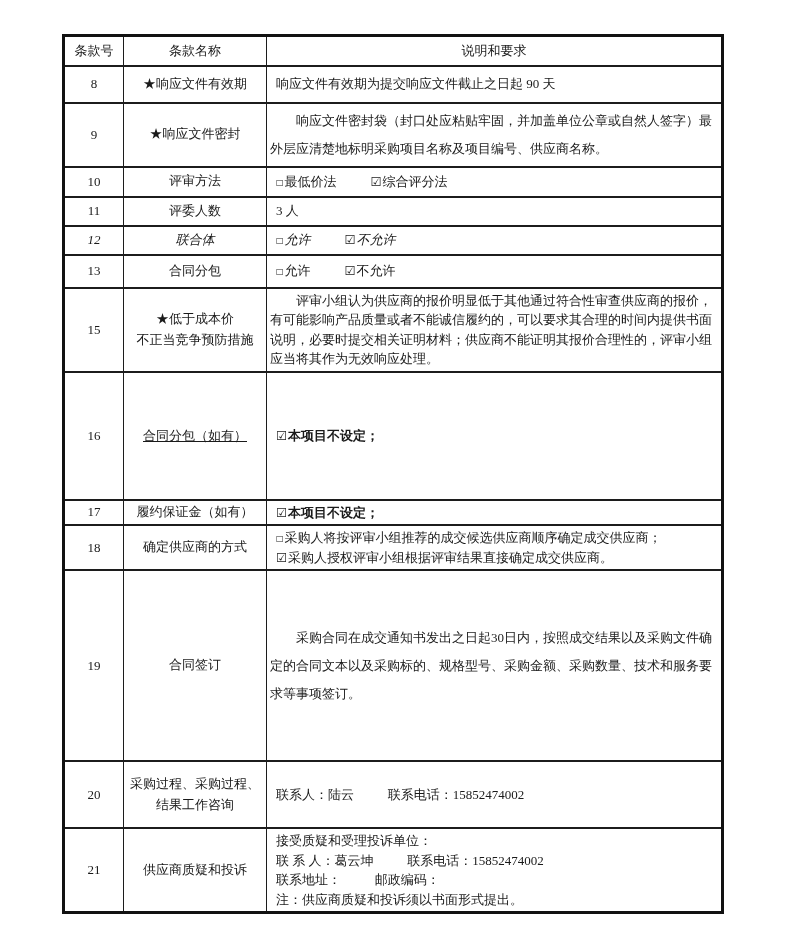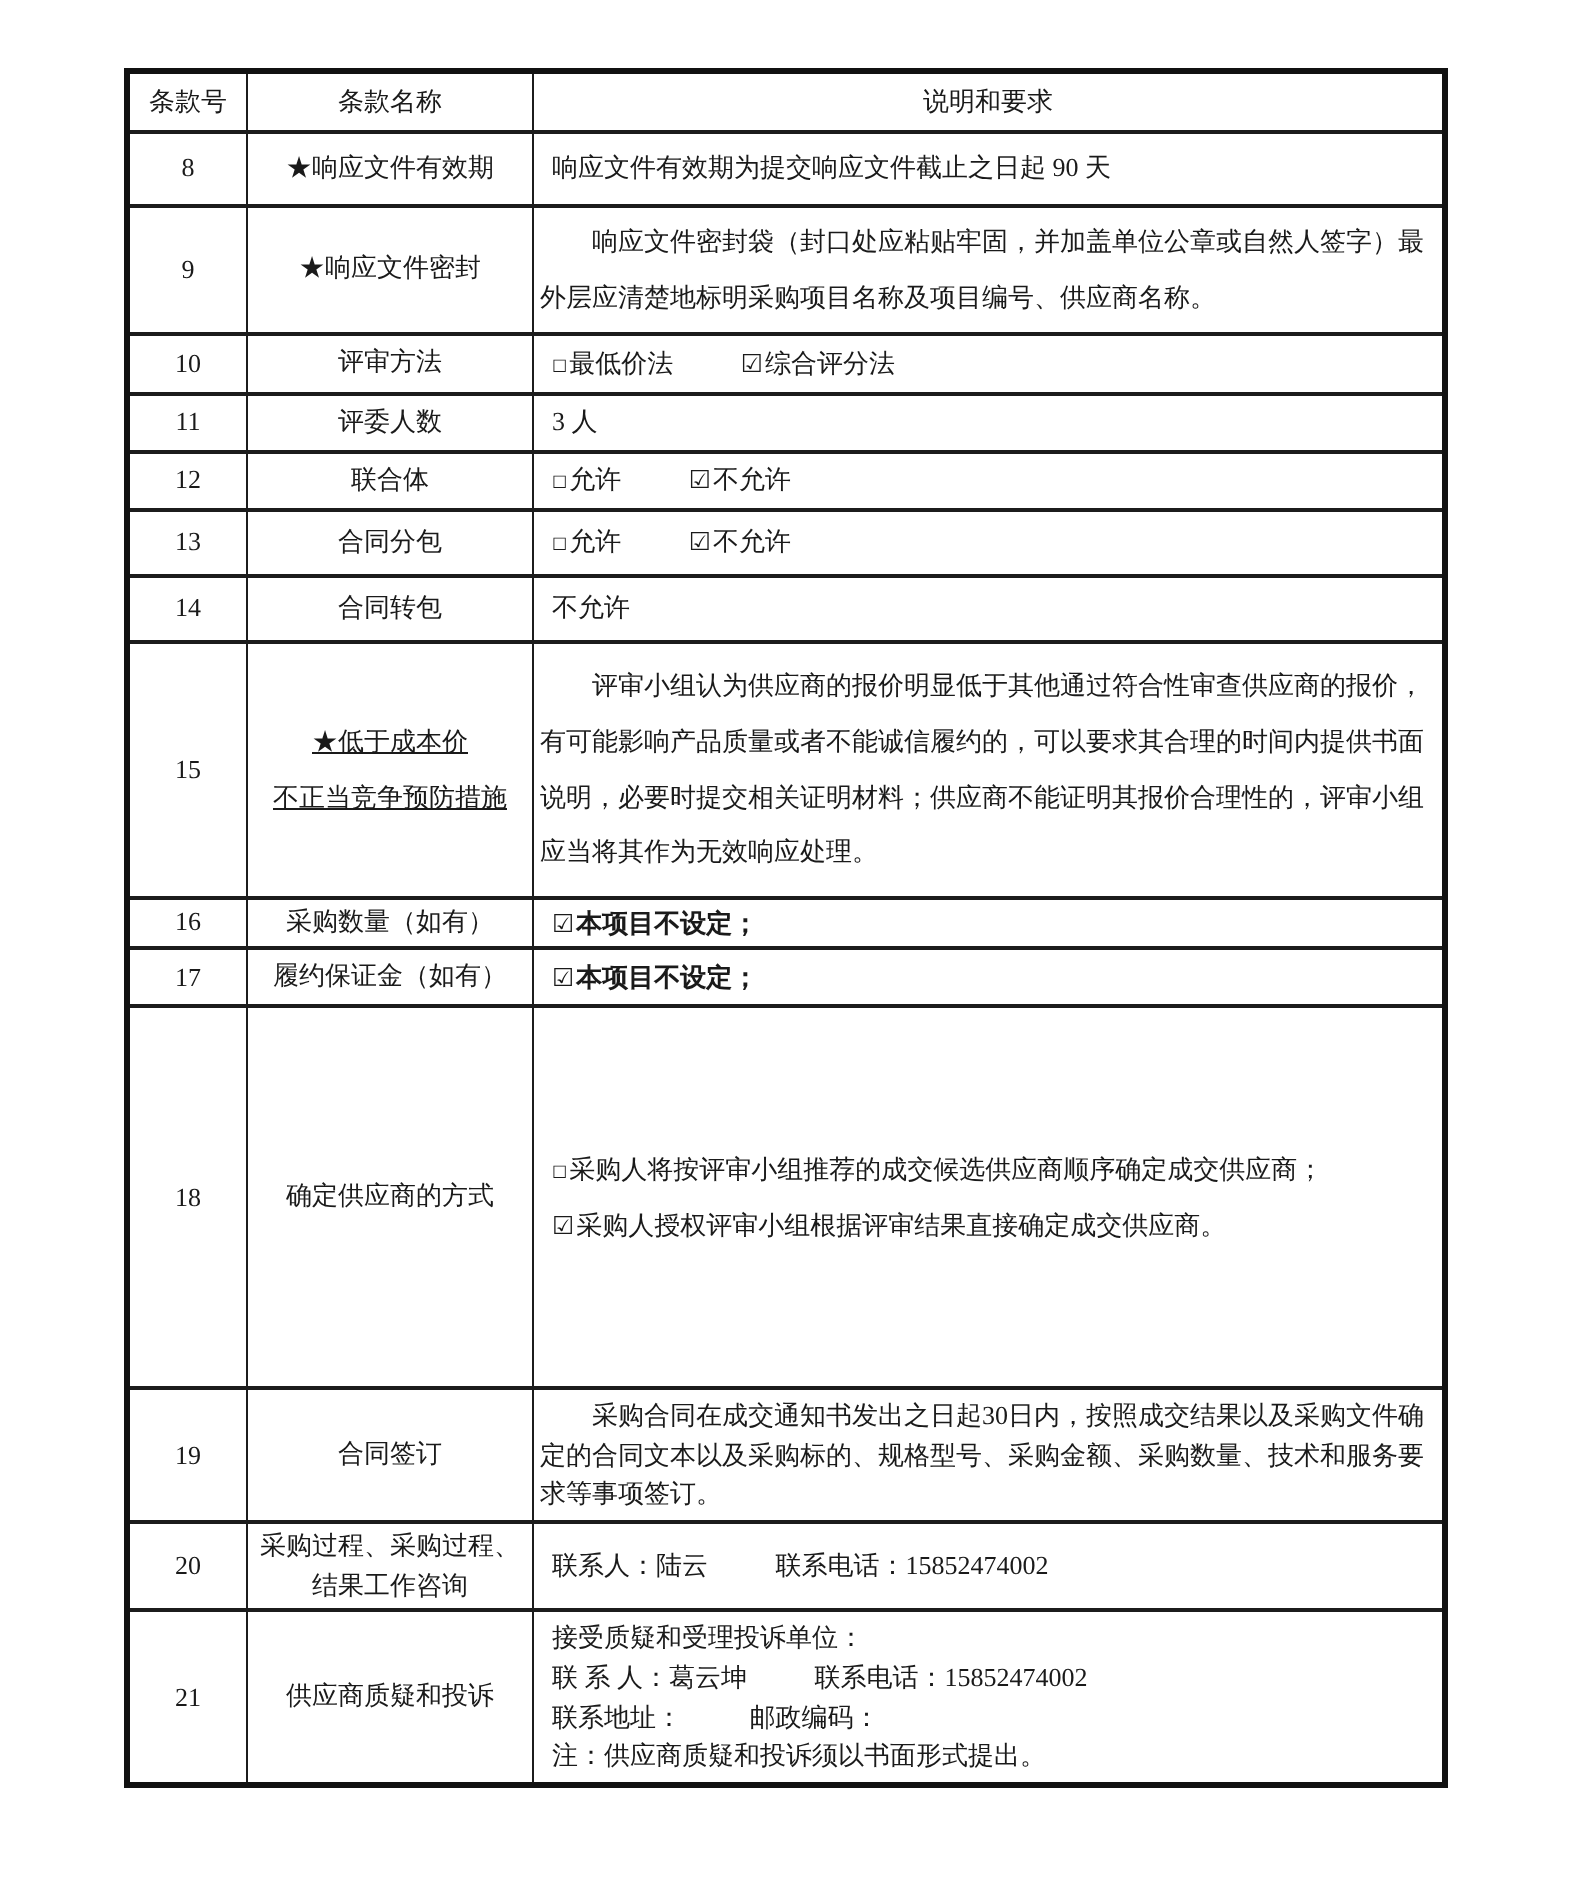--- a/index.html
+++ b/index.html
@@ -52,21 +52,21 @@
   .box-c{
     font-family:"DejaVu Sans",sans-serif;
     font-size:0.95em;
     letter-spacing:1px;
   }
   
   tbody tr:nth-child(1){height:37px;}
   tbody tr:nth-child(2){height:64px;}
   tbody tr:nth-child(3){height:30px;}
   tbody tr:nth-child(4){height:29px;}
-  tbody tr:nth-child(5){height:29px;}
+  tbody tr:nth-child(5){height:29px;font-style:italic;}
   tbody tr:nth-child(6){height:33px;}
   tbody tr:nth-child(7){height:33px;}
   tbody tr:nth-child(8){height:128px;}
   tbody tr:nth-child(9){height:16px;}
   tbody tr:nth-child(10){height:29px;}
   tbody tr:nth-child(11){height:191px;}
   tbody tr:nth-child(12){height:67px;}
   tbody tr:nth-child(13){height:40px;}
   tbody tr:nth-child(14){height:87px;}
   tbody tr:nth-child(15){height:22px;}
@@ -155,46 +155,35 @@
         <td class="cell-name">
           <div>合同分包</div>
         </td>
         <td class="cell-content">
           <div class="content-wrap">
             <div class="line"><span class="box-u">□</span><span class="gap">允许</span><span class="box-c">☑</span><span>不允许</span></div>
           </div>
         </td>
       </tr>
       <tr>
-        <td class="cell-no">14</td>
-        <td class="cell-name">
-          <div>合同转包</div>
-        </td>
-        <td class="cell-content">
-          <div class="content-wrap">
-            <div class="line"><span>不允许</span></div>
-          </div>
-        </td>
-      </tr>
-      <tr>
         <td class="cell-no">15</td>
         <td class="cell-name">
           <div>★低于成本价</div>
           <div>不正当竞争预防措施</div>
         </td>
         <td class="cell-content">
           <div class="content-wrap">
             <div class="line para"><span>评审小组认为供应商的报价明显低于其他通过符合性审查供应商的报价，有可能影响产品质量或者不能诚信履约的，可以要求其合理的时间内提供书面说明，必要时提交相关证明材料；供应商不能证明其报价合理性的，评审小组应当将其作为无效响应处理。</span></div>
           </div>
         </td>
       </tr>
       <tr>
         <td class="cell-no">16</td>
         <td class="cell-name">
-          <div>采购数量（如有）</div>
+          <div>合同分包（如有）</div>
         </td>
         <td class="cell-content">
           <div class="content-wrap">
             <div class="line bold"><span class="box-c">☑</span><span>本项目不设定；</span></div>
           </div>
         </td>
       </tr>
       <tr>
         <td class="cell-no">17</td>
         <td class="cell-name">

